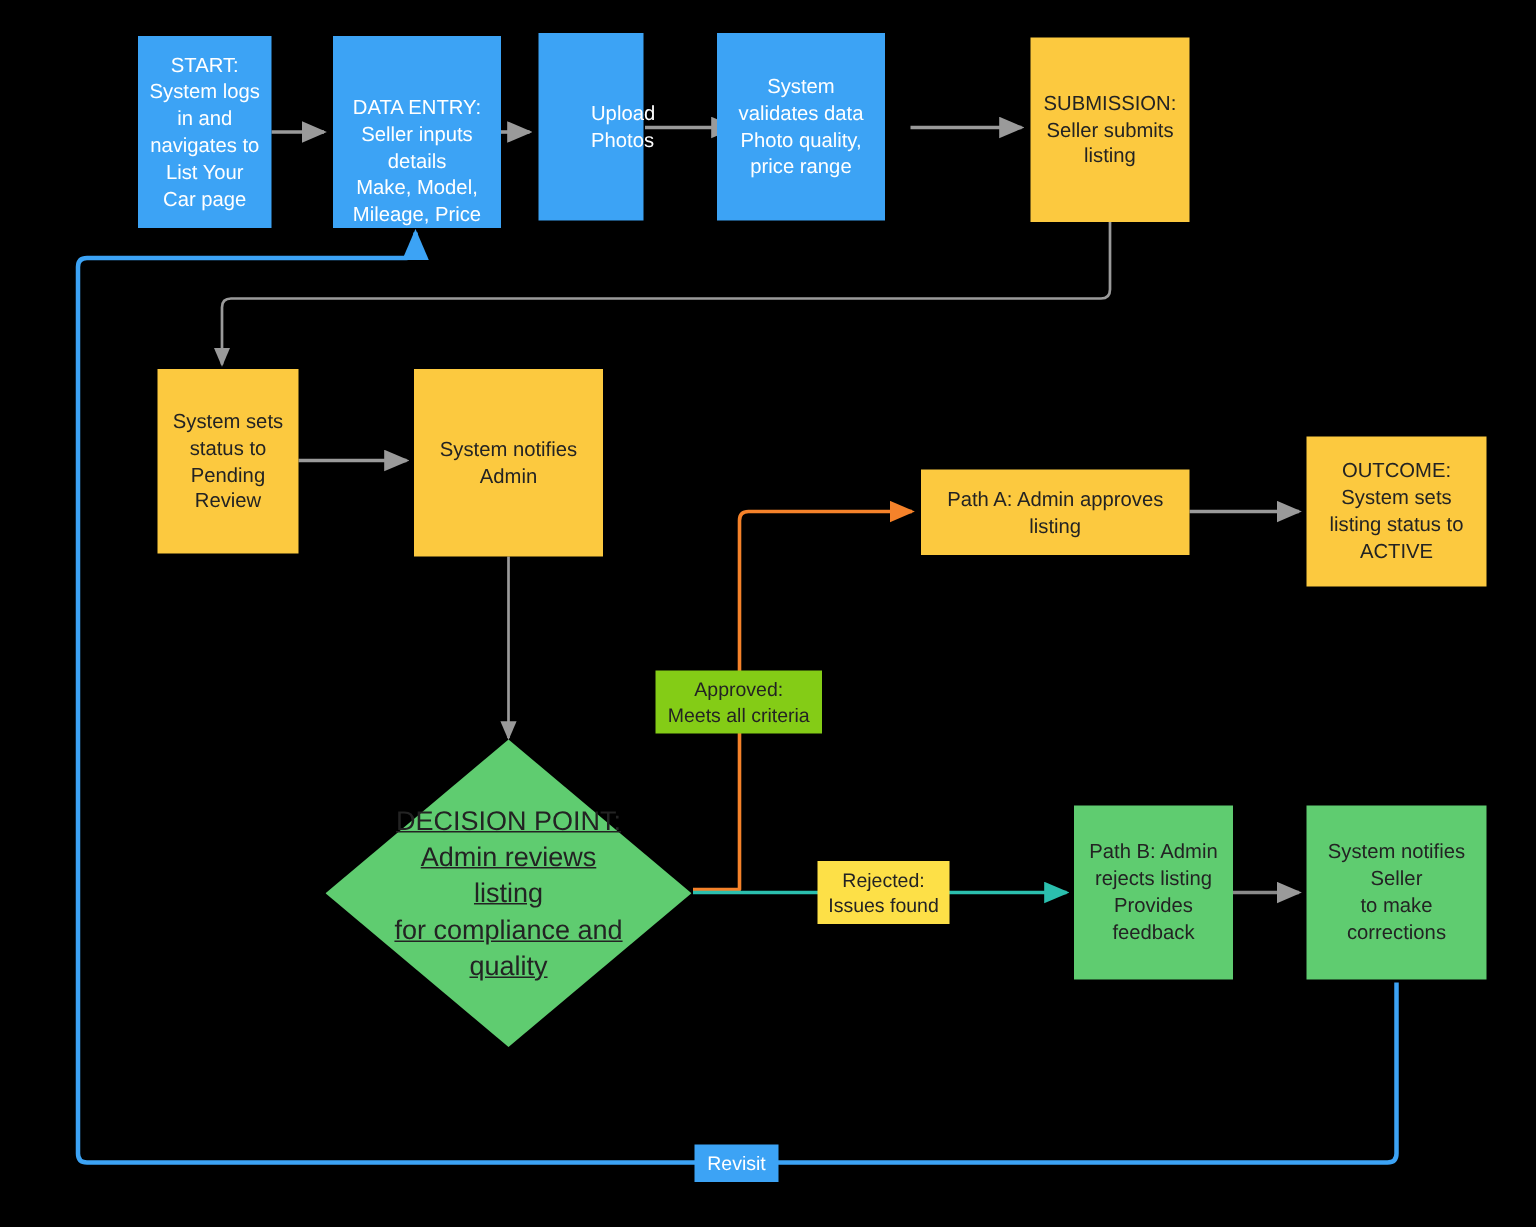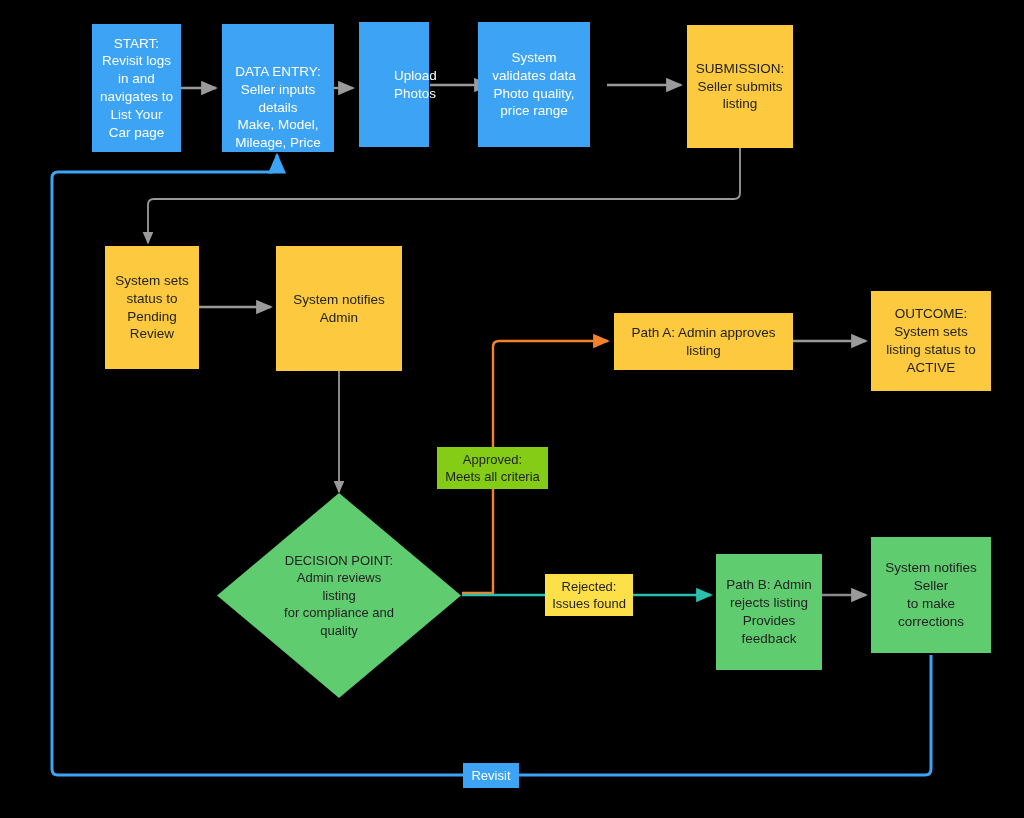--- a/index.html
+++ b/index.html
@@ -105,21 +105,21 @@
       <path d="M462,593 L493,593 Q493,593 493,587 L493,347 Q493,341 499,341 L608,341" stroke="#F5822A" stroke-width="2.4" marker-end="url(#ah-orange)"></path>
       <path d="M793,341 L866,341" stroke="#9A9A9A" stroke-width="2.4" marker-end="url(#ah-gray)"></path>
       <path d="M462,595 L711,595" stroke="#2BBFAE" stroke-width="2.4" marker-end="url(#ah-teal)"></path>
       <path d="M822,595 L866,595" stroke="#8A8A8A" stroke-width="2.4" marker-end="url(#ah-gray)"></path>
       <path d="M931,655 L931,769 Q931,775 925,775 L58,775 Q52,775 52,769 L52,178 Q52,172 58,172 L271,172 Q277,172 277,166 L277,155" stroke="#3CA3F5" stroke-width="3" marker-end="url(#ah-blue)"></path>
     </g>
   </svg>
 
   <div class="node n-blue" style="left:92px; top:24px; width:89px; height:128px; font-size:13.5px;">
     <span class="txt">START:
-Revisit logs
+System logs
 in and
 navigates to
 List Your
 Car page</span>
   </div>
 
   <div class="node n-blue" style="left:222px; top:24px; width:112px; height:128px; font-size:13.5px;align-items:flex-end;">
     <span class="txt">DATA ENTRY:
 Seller inputs
 details
@@ -154,42 +154,42 @@
 
   <div class="node n-amber" style="left:276px; top:246px; width:126px; height:125px; font-size:13.5px;">
     <span class="txt">System notifies
 Admin</span>
   </div>
 
   <div class="diamond-wrap" style="left:217px; top:493px; width:244px; height:205px;">
     <svg class="diamond-shape" viewBox="0 0 244 205" preserveAspectRatio="none">
       <polygon points="122,0 244,102.5 122,205 0,102.5" fill="#5FCC70"></polygon>
     </svg>
-    <div class="diamond-text" style="font-size:13px;">
+    <div class="diamond-text" style="font-size:18px;text-decoration:underline;">
       <span class="txt">DECISION POINT:
 Admin reviews
 listing
 for compliance and
 quality</span>
     </div>
   </div>
 
   <div class="node n-amber" style="left:614px; top:313px; width:179px; height:57px; font-size:13.5px;">
     <span class="txt">Path A: Admin approves
 listing</span>
   </div>
 
   <div class="node n-amber" style="left:871px; top:291px; width:120px; height:100px; font-size:13.5px;align-items:center;">
     <span class="txt">OUTCOME:
 System sets
 listing status to
 ACTIVE</span>
   </div>
 
-  <div class="node n-green" style="left:716px; top:554px; width:106px; height:116px; font-size:13.5px;">
+  <div class="node n-green" style="left:716px; top:537px; width:106px; height:116px; font-size:13.5px;">
     <span class="txt">Path B: Admin
 rejects listing
 Provides
 feedback</span>
   </div>
 
   <div class="node n-green" style="left:871px; top:537px; width:120px; height:116px; font-size:13.5px;">
     <span class="txt">System notifies
 Seller
 to make

